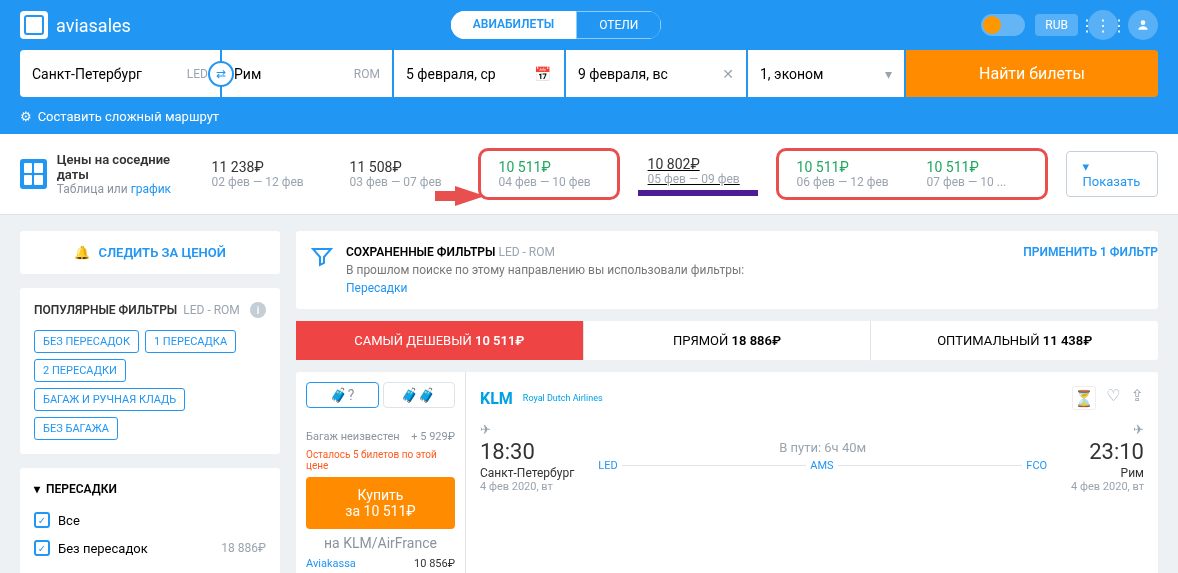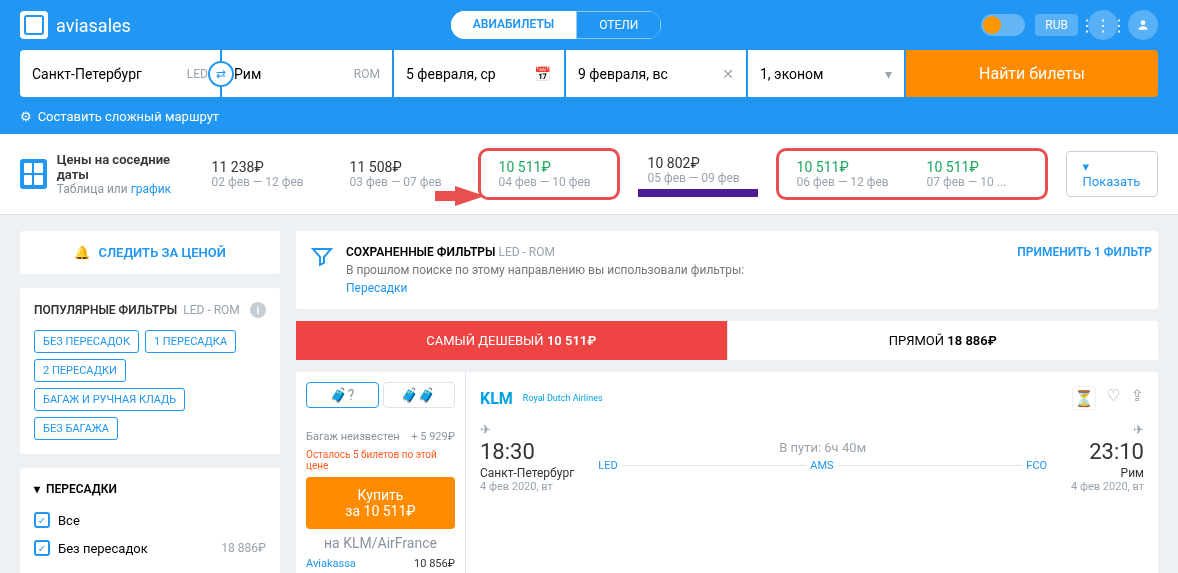--- a/index.html
+++ b/index.html
@@ -38,21 +38,21 @@
 .dateinfo { display: flex; align-items: center; gap: 10px; }
 .cal-box { width: 30px; height: 30px; background: #2196f3; border-radius: 3px; display: grid; grid-template-columns: 1fr 1fr; gap: 2px; padding: 4px; }
 .cal-box span { background: #fff; border-radius: 1px; }
 .dateinfo-txt .t1 { font-size: 13px; font-weight: 600; color: #333; }
 .dateinfo-txt .t2 { font-size: 12px; color: #8a94a0; }
 .dateinfo-txt .t2 a { color: #2196f3; cursor: pointer; }
 .datecell { min-width: 120px; padding: 4px 10px; }
 .datecell .p { font-size: 14px; color: #333; }
 .datecell .p.green { color: #1ea85f; }
 .datecell .d { font-size: 12px; color: #9aa4af; }
-.datecell.active { border-bottom: 8px solid #4c1d95; }
+.datecell.active { border-bottom: 6px solid #4c1d95; text-decoration: underline; }
 .ring { border: 3px solid #e85050; border-radius: 10px; padding: 4px 8px; }
 .arrow { position: absolute; left: 455px; top: 52px; width: 0; height: 0; border-top: 10px solid transparent; border-bottom: 10px solid transparent; border-left: 30px solid #e85050; }
 .arrow::before { content: ""; position: absolute; left: -50px; top: -5px; width: 25px; height: 10px; background: #e85050; }
 .show-btn { margin-left: auto; border: 1px solid #c5d0dc; color: #2196f3; padding: 7px 16px; border-radius: 4px; font-size: 13px; cursor: pointer; }
 
 .main { display: flex; padding: 16px 20px; gap: 16px; }
 .sidebar { width: 260px; display: flex; flex-direction: column; gap: 14px; }
 .wbox { background: #fff; border-radius: 3px; padding: 14px; }
 .watch-btn { display: flex; align-items: center; justify-content: center; gap: 8px; color: #2196f3; font-size: 13px; font-weight: 600; cursor: pointer; }
 .section-h { font-size: 12px; font-weight: 600; color: #333; margin-bottom: 12px; display: flex; align-items: center; gap: 6px; }
@@ -65,21 +65,21 @@
 .cb { width: 16px; height: 16px; border: 2px solid #2196f3; border-radius: 3px; display: flex; align-items: center; justify-content: center; color: #2196f3; font-size: 10px; }
 .cb-row .price { margin-left: auto; color: #9aa4af; font-size: 12px; }
 
 .content { flex: 1; display: flex; flex-direction: column; gap: 12px; }
 .saved-filters { background: #fff; border-radius: 3px; padding: 14px; display: flex; gap: 12px; position: relative; }
 .funnel { width: 24px; height: 24px; color: #2196f3; }
 .sf-txt .h { font-size: 12px; font-weight: 600; }
 .sf-txt .h .sub { color: #9aa4af; font-weight: 400; }
 .sf-txt .s { font-size: 12px; color: #777; margin-top: 4px; }
 .sf-txt .lk { font-size: 12px; color: #2196f3; cursor: pointer; margin-top: 4px; }
-.apply { position: absolute; right: 6px; top: 14px; color: #2196f3; font-size: 12px; font-weight: 600; cursor: pointer; }
+.apply { position: absolute; right: 0; top: 14px; color: #2196f3; font-size: 12px; font-weight: 600; cursor: pointer; }
 
 .sort-tabs { display: flex; background: #fff; border-radius: 3px; }
 .stab { flex: 1; text-align: center; padding: 12px; font-size: 13px; cursor: pointer; border-right: 1px solid #e0e4e8; }
 .stab:last-child { border-right: none; }
 .stab.active { background: #ef4444; color: #fff; }
 .stab .pr { font-weight: 600; }
 
 .ticket { background: #fff; border-radius: 3px; display: flex; }
 .tleft { width: 170px; border-right: 1px solid #e0e4e8; padding: 10px; display: flex; flex-direction: column; align-items: center; gap: 6px; font-size: 11px; }
 .bag-tabs { display: flex; gap: 4px; width: 100%; }
@@ -267,20 +267,23 @@
       <div class="apply">ПРИМЕНИТЬ 1 ФИЛЬТР</div>
     </div>
 
     <div class="sort-tabs">
       <div class="stab active">
         <span>САМЫЙ ДЕШЕВЫЙ</span> <span class="pr">10 511₽</span>
       </div>
       <div class="stab">
         <span>ПРЯМОЙ</span> <span class="pr">18 886₽</span>
       </div>
+      <div class="stab">
+        <span>ОПТИМАЛЬНЫЙ</span> <span class="pr">11 438₽</span>
+      </div>
     </div>
 
     <div class="ticket">
       <div class="tleft">
         <div class="bag-tabs">
           <div class="bag-tab active">
             <div class="bag-ic">🧳?</div>
           </div>
           <div class="bag-tab">
             <div class="bag-ic">🧳🧳</div>

